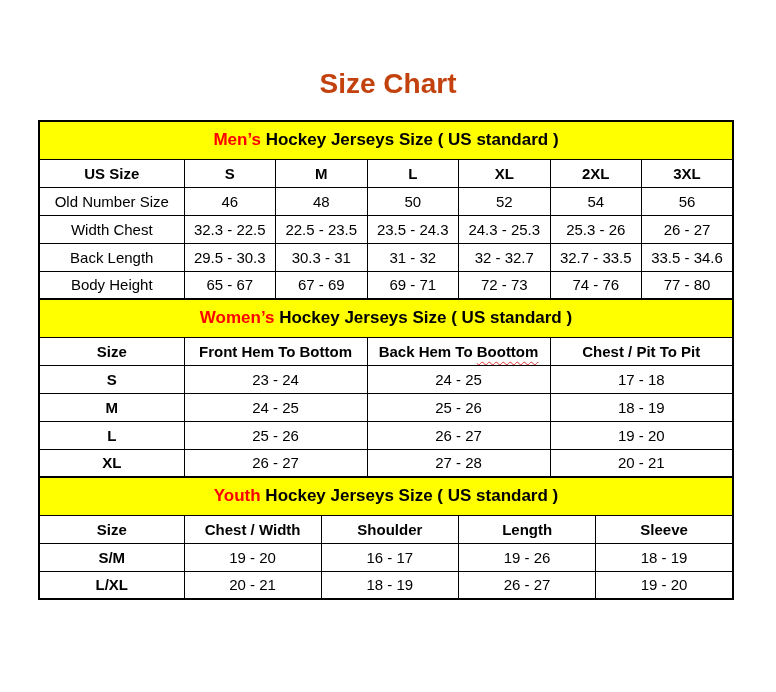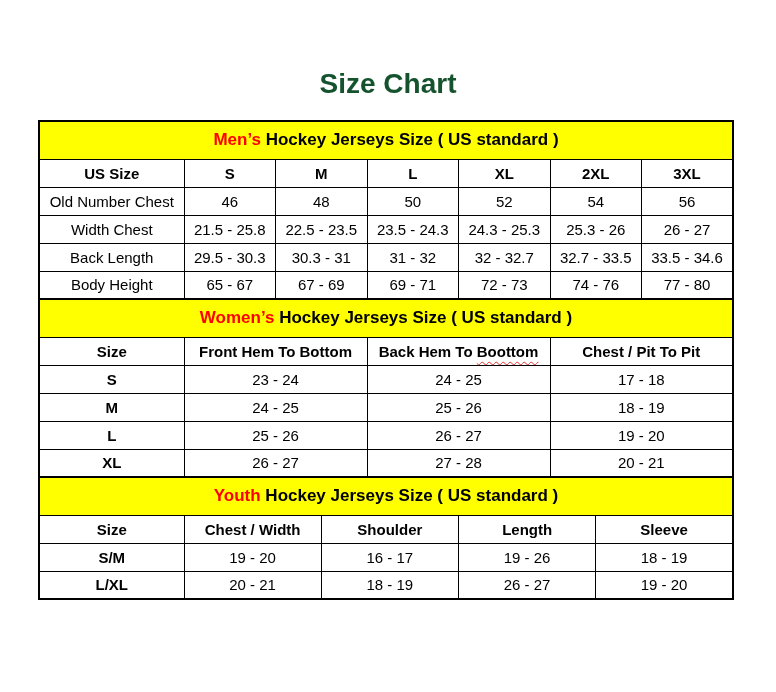--- a/index.html
+++ b/index.html
@@ -9,21 +9,21 @@
     font-family: "Liberation Sans", sans-serif;
     overflow: hidden;
   }
   .page { width: 776px; height: 692px; position: relative; }
   .title {
     position: absolute;
     top: 68px; left: 0; width: 776px;
     text-align: center;
     font-size: 28px;
     font-weight: bold;
-    color: #14532d;
+    color: #c2410c;
   }
   .tables-wrap {
     position: absolute;
     top: 120px; left: 38px;
     width: 696px;
   }
   table.size-table {
     border-collapse: collapse;
     table-layout: fixed;
     width: 696px;
@@ -84,31 +84,31 @@
           <tr>
             <th>US Size</th>
             <th>S</th>
             <th>M</th>
             <th>L</th>
             <th>XL</th>
             <th>2XL</th>
             <th>3XL</th>
           </tr>
           <tr>
-            <td class="row-label-plain">Old Number Chest</td>
+            <td class="row-label-plain">Old Number Size</td>
             <td>46</td>
             <td>48</td>
             <td>50</td>
             <td>52</td>
             <td>54</td>
             <td>56</td>
           </tr>
           <tr>
             <td class="row-label-plain">Width Chest</td>
-            <td>21.5 - 25.8</td>
+            <td>32.3 - 22.5</td>
             <td>22.5 - 23.5</td>
             <td>23.5 - 24.3</td>
             <td>24.3 - 25.3</td>
             <td>25.3 - 26</td>
             <td>26 - 27</td>
           </tr>
           <tr>
             <td class="row-label-plain">Back Length</td>
             <td>29.5 - 30.3</td>
             <td>30.3 - 31</td>

